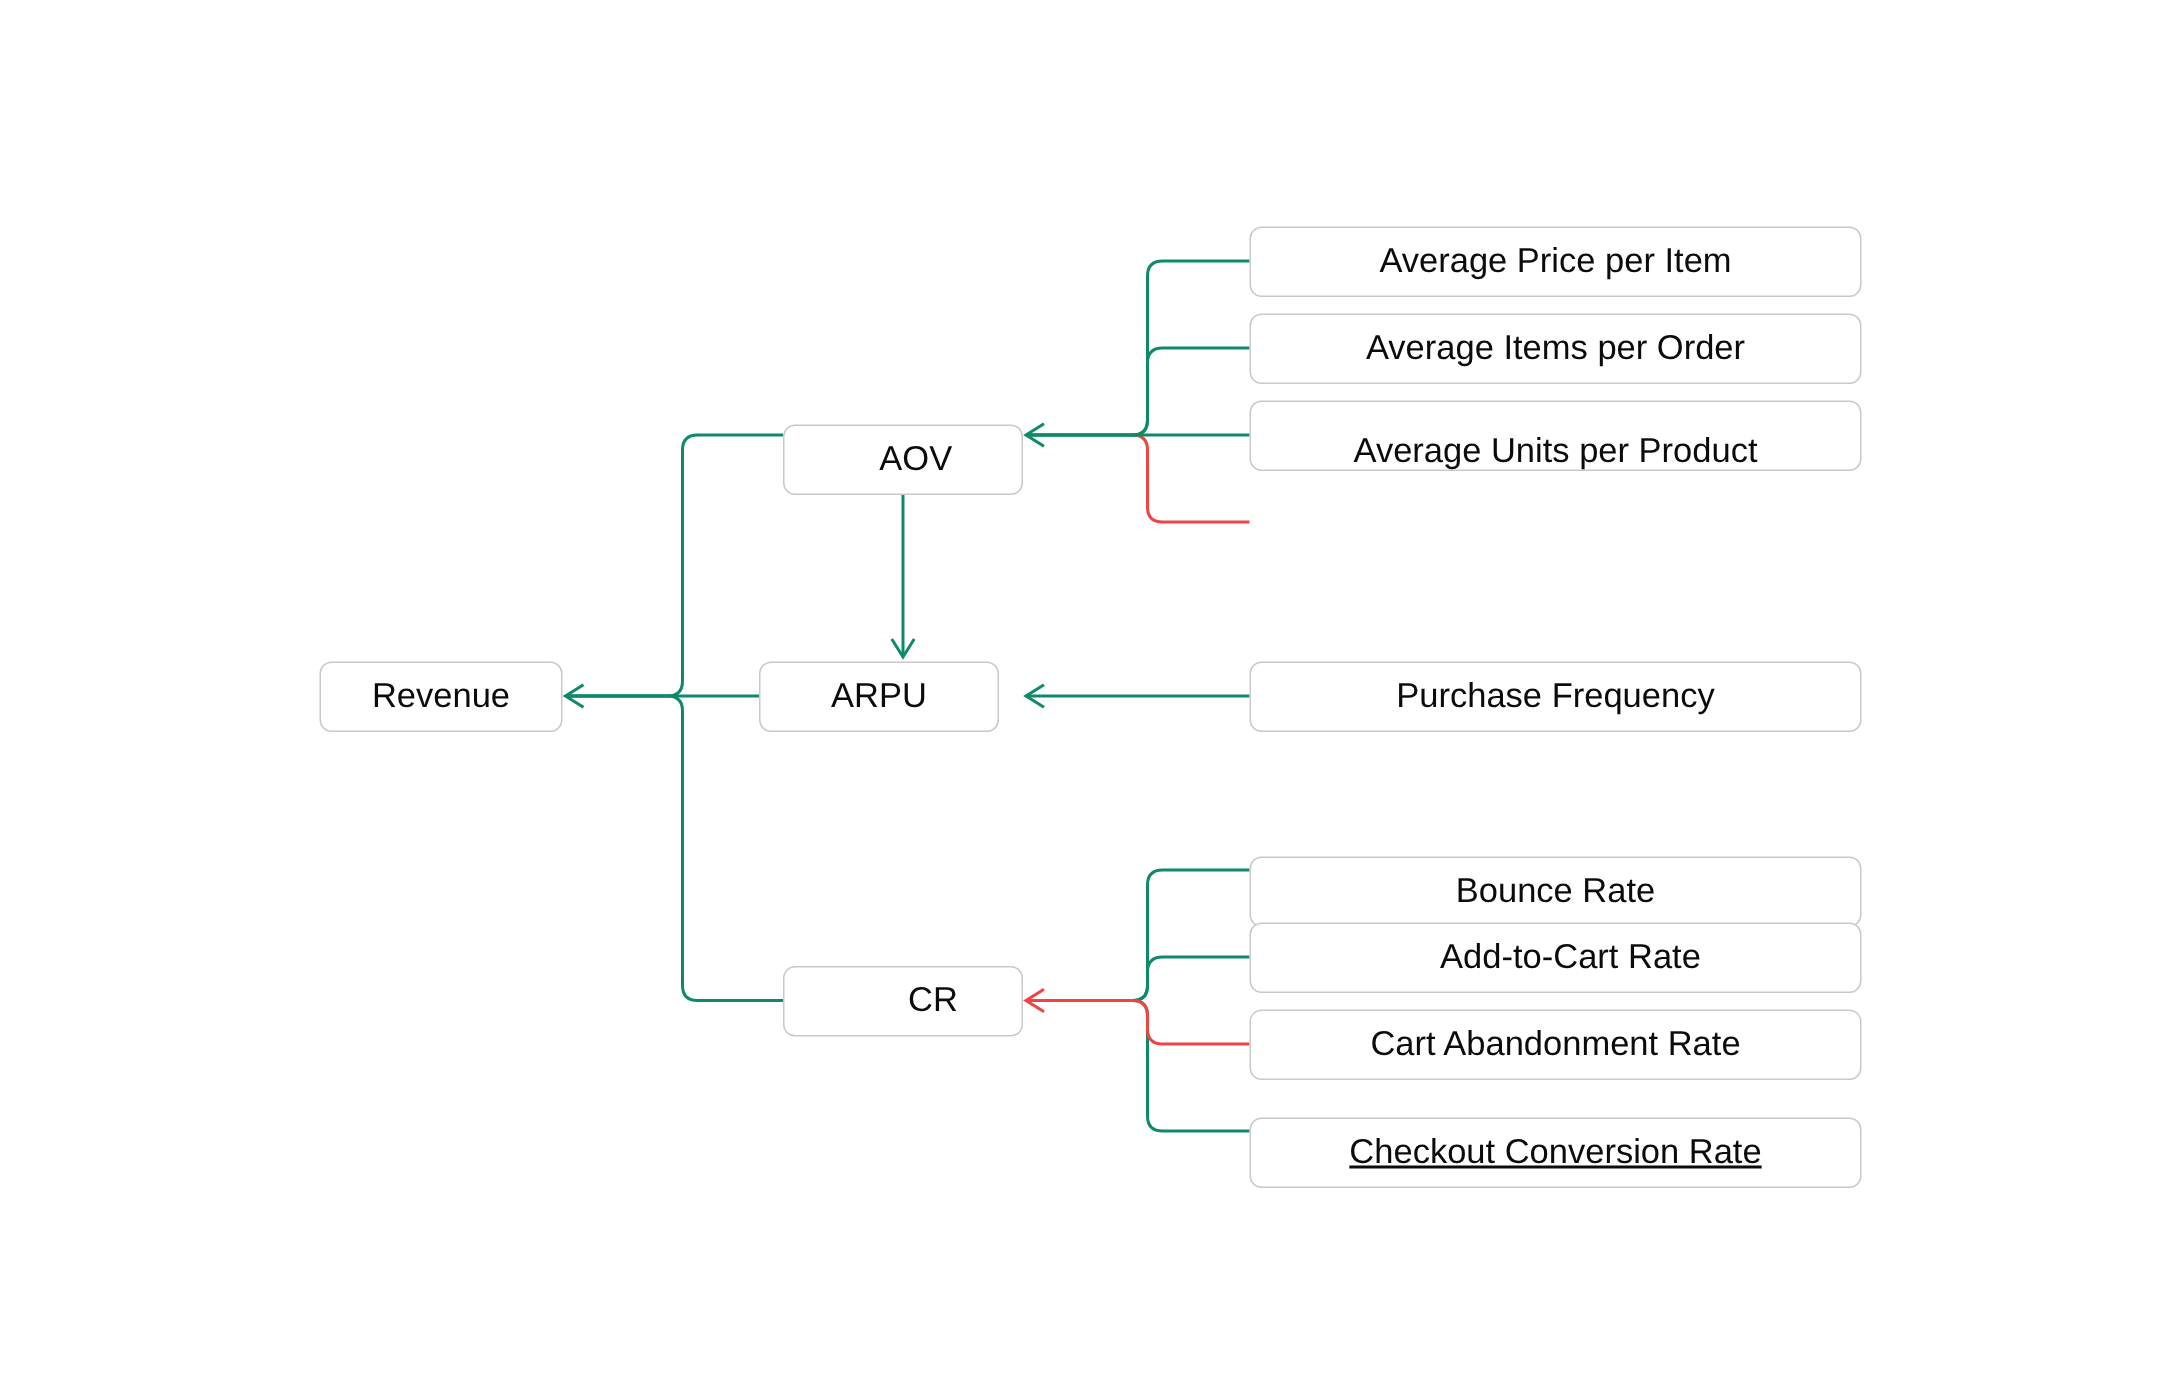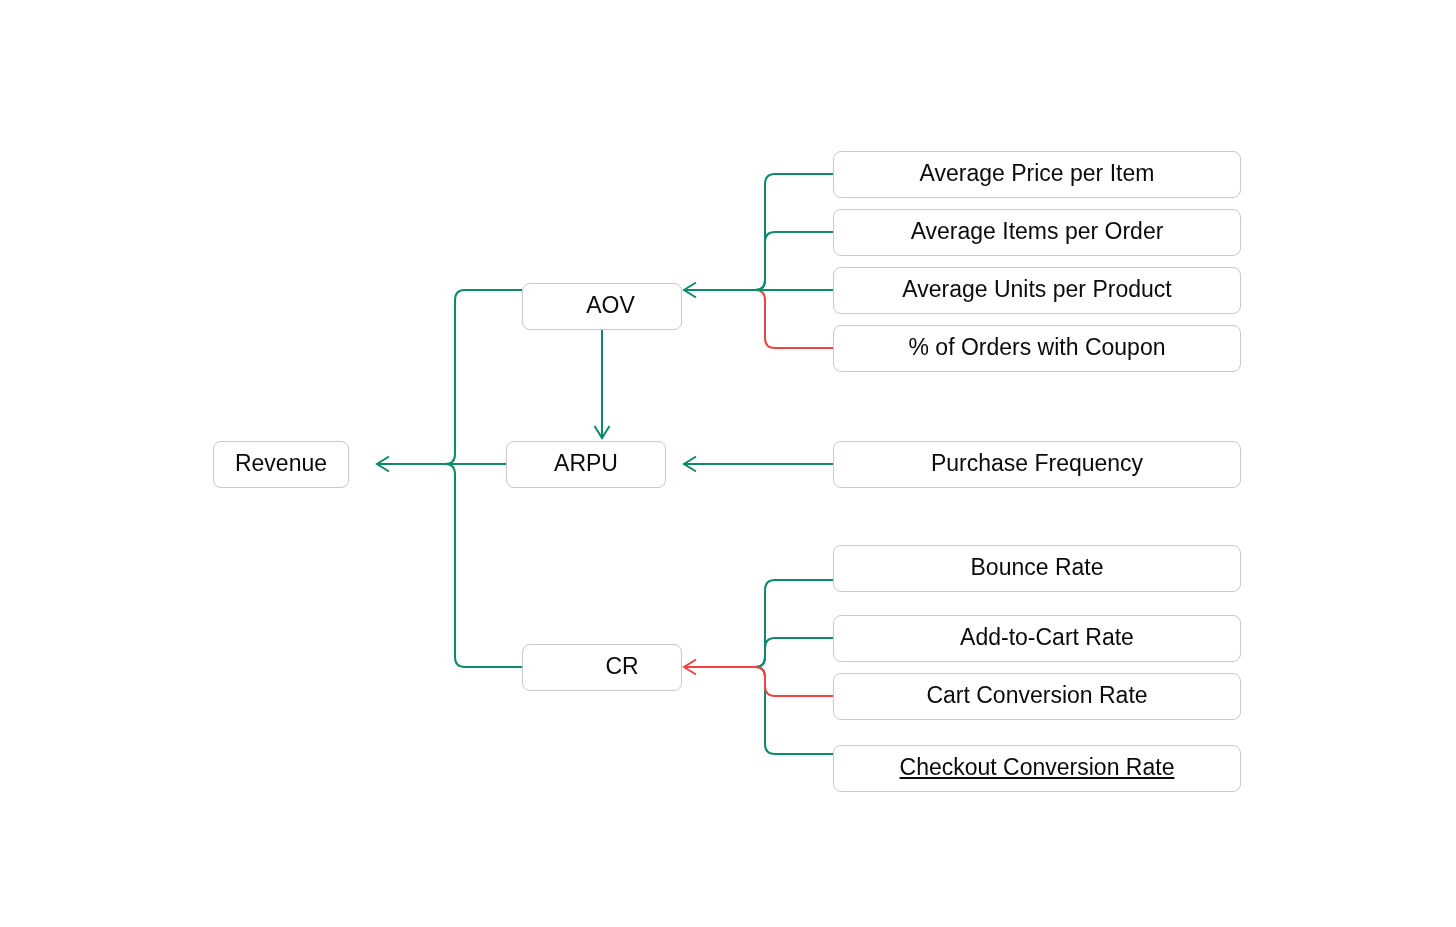--- a/index.html
+++ b/index.html
@@ -29,33 +29,33 @@
     border:1px solid var(--box_border);
     border-radius:8px;
     display:flex;align-items:center;justify-content:center;
     color:var(--text);
     font-size:23px;
     line-height:1;
     white-space:nowrap;
   }
   .node .lbl{transform:translateY(-1px);}
   
-  .n-revenue{left:213px;top:440.5px;width:136px;height:47px;}
+  .n-revenue{left:213px;top:440.5px;width:162px;height:47px;}
   
   .n-aov  {left:522px;top:283px;width:160px;height:47px;padding-left:17px;}
   .n-arpu {left:506px;top:440.5px;width:160px;height:47px;}
   .n-cr   {left:522px;top:643.5px;width:160px;height:47px;padding-left:40px;}
   
   .rightcol{left:833px;width:408px;height:47px;}
   .n-avg-price     {top:150.5px;}
   .n-avg-items     {top:208.5px;}
-  .n-avg-units     {top:266.5px;}
+  .n-avg-units     {top:266.5px;align-items:flex-end;}
   .n-coupon        {top:324.5px;}
   .n-purchase-freq {top:440.5px;}
-  .n-bounce        {top:545px;}
+  .n-bounce        {top:571px;}
   .n-add-to-cart   {top:614.5px;padding-left:20px;}
   .n-cart-abandon  {top:672.5px;}
   .n-checkout-conv {top:745px;text-decoration:underline;}
 </style>
 </head>
 <body>
 
 <div class="canvas">
 
   <svg class="wires" viewBox="0 0 1456 927" aria-hidden="true">
@@ -130,34 +130,31 @@
 
   <div class="node rightcol n-avg-price">
     <span class="lbl">Average Price per Item</span>
   </div>
   <div class="node rightcol n-avg-items">
     <span class="lbl">Average Items per Order</span>
   </div>
   <div class="node rightcol n-avg-units">
     <span class="lbl">Average Units per Product</span>
   </div>
-  <div class="node rightcol n-coupon">
-    <span class="lbl">% of Orders with Coupon</span>
-  </div>
 
   <div class="node rightcol n-purchase-freq">
     <span class="lbl">Purchase Frequency</span>
   </div>
 
   <div class="node rightcol n-bounce">
     <span class="lbl">Bounce Rate</span>
   </div>
   <div class="node rightcol n-add-to-cart">
     <span class="lbl">Add-to-Cart Rate</span>
   </div>
   <div class="node rightcol n-cart-abandon">
-    <span class="lbl">Cart Conversion Rate</span>
+    <span class="lbl">Cart Abandonment Rate</span>
   </div>
   <div class="node rightcol n-checkout-conv">
     <span class="lbl">Checkout Conversion Rate</span>
   </div>
 
 </div>
 
 </body></html>

